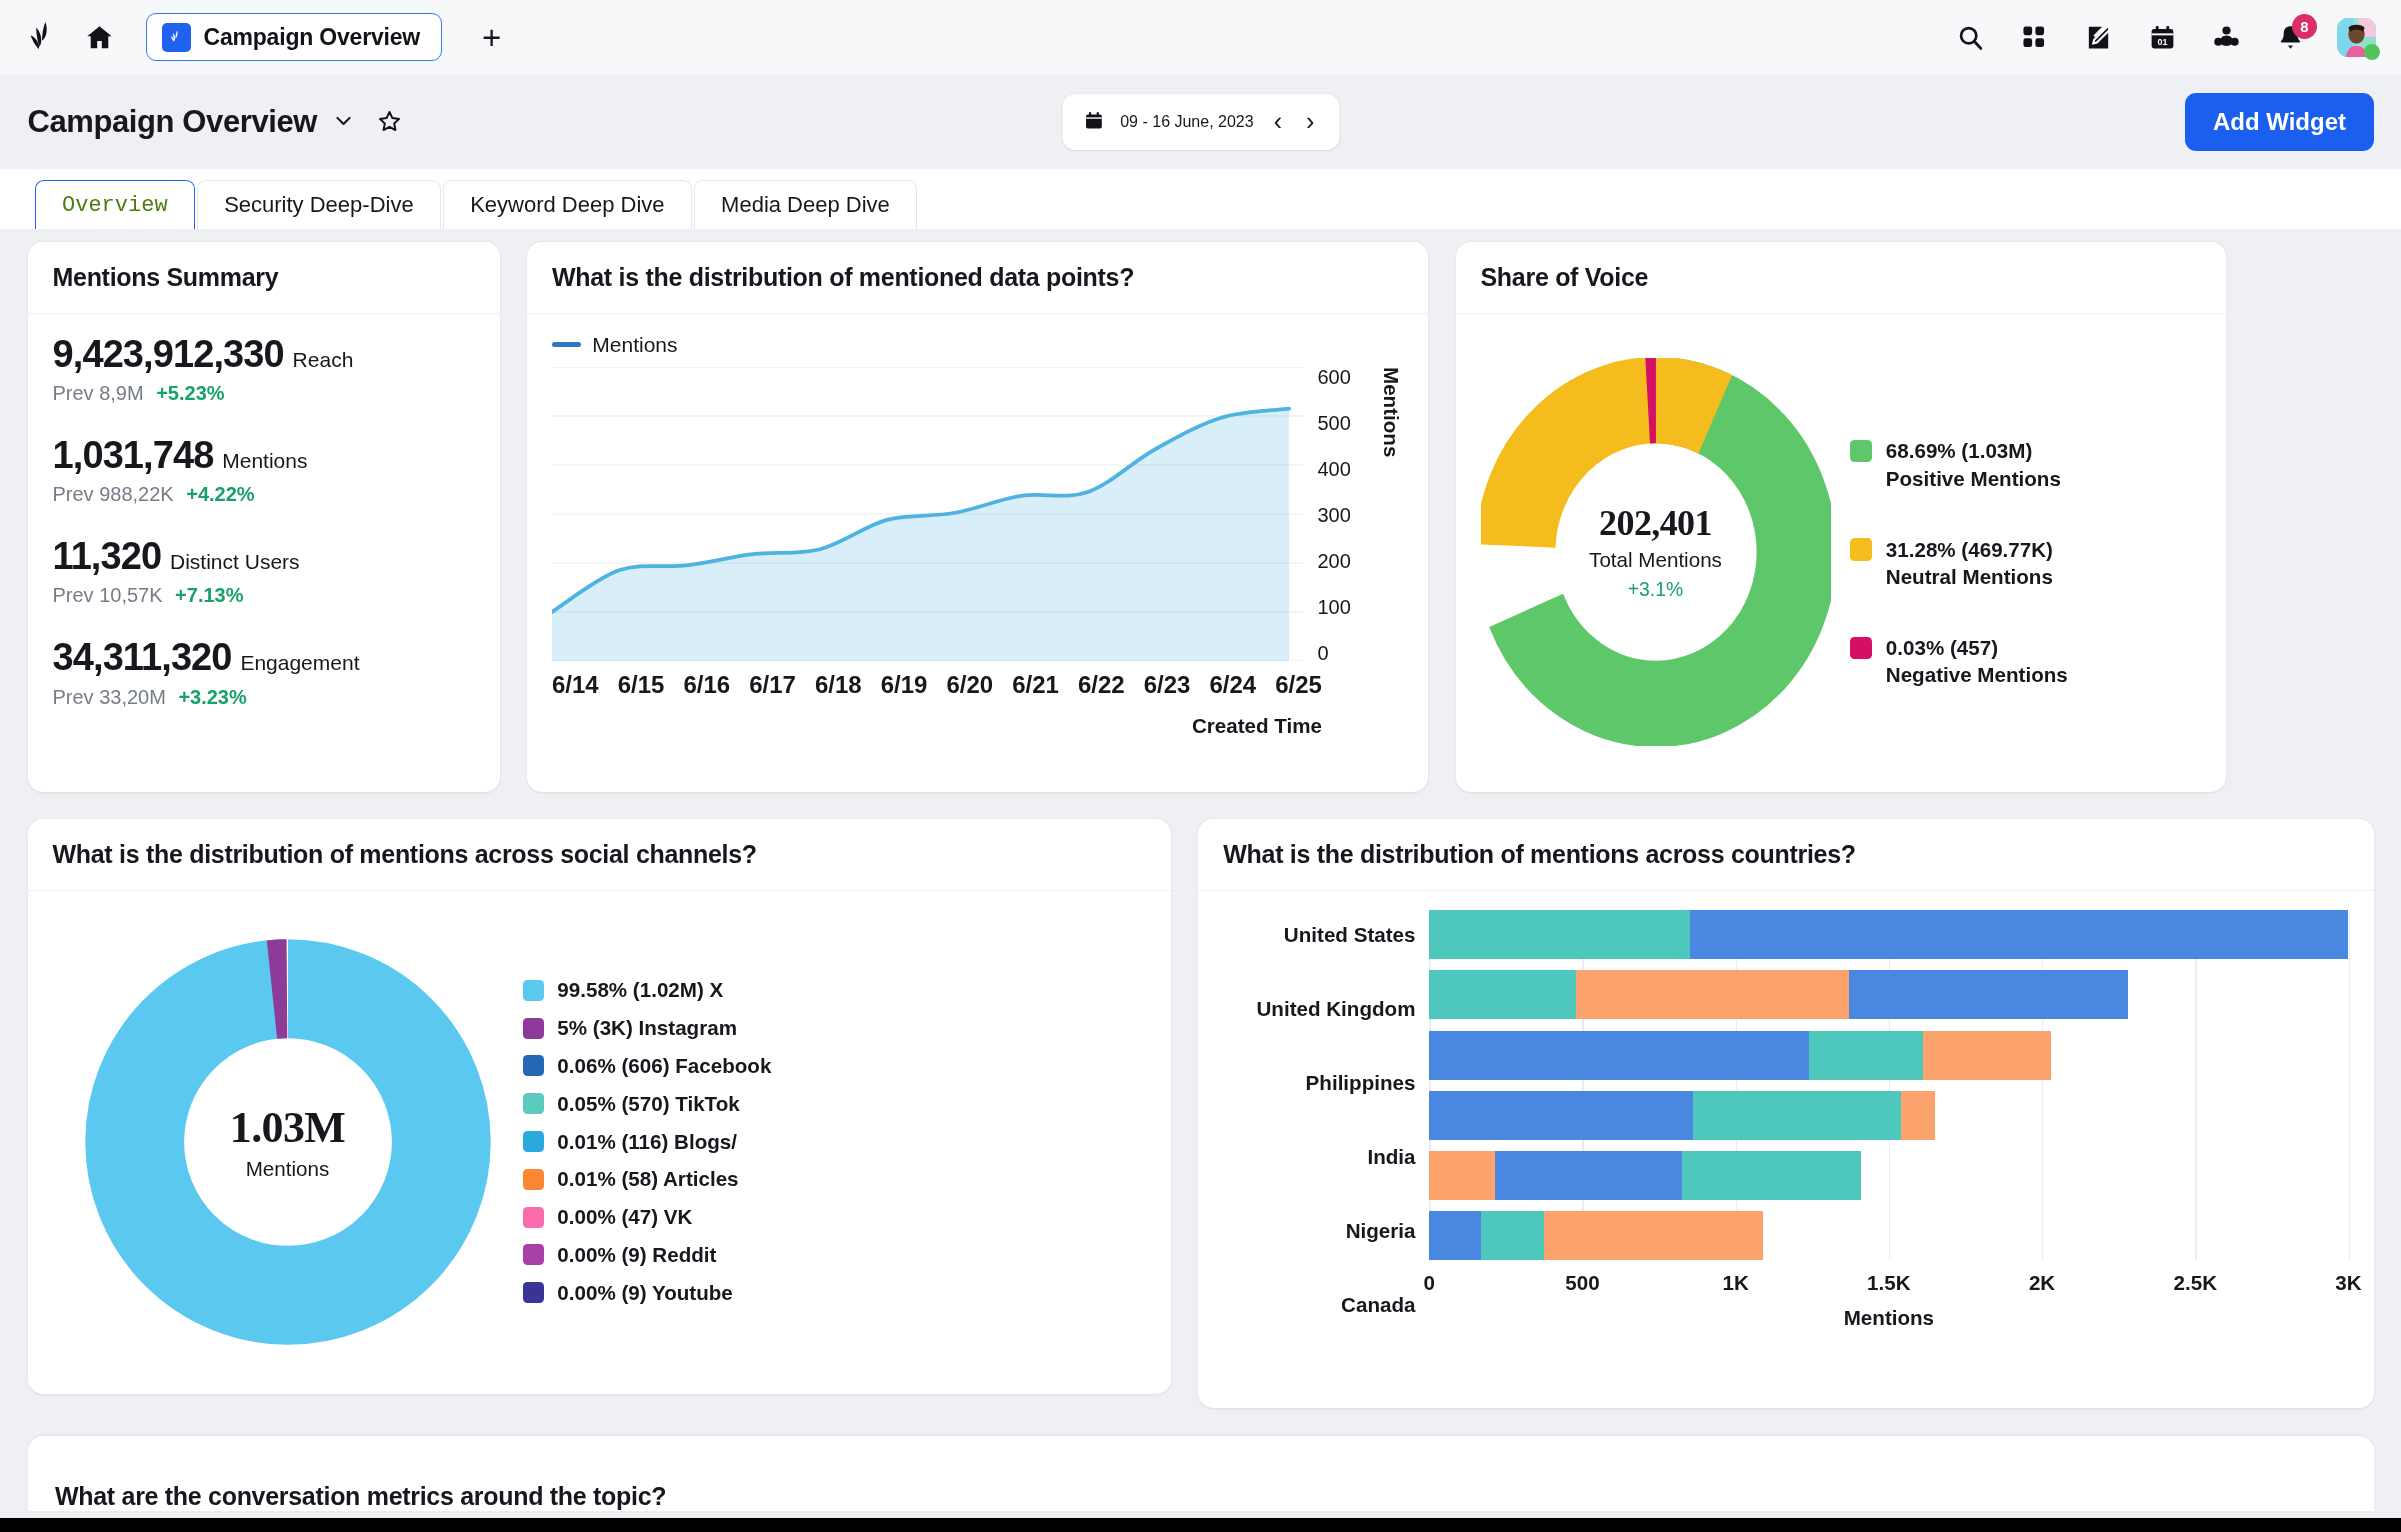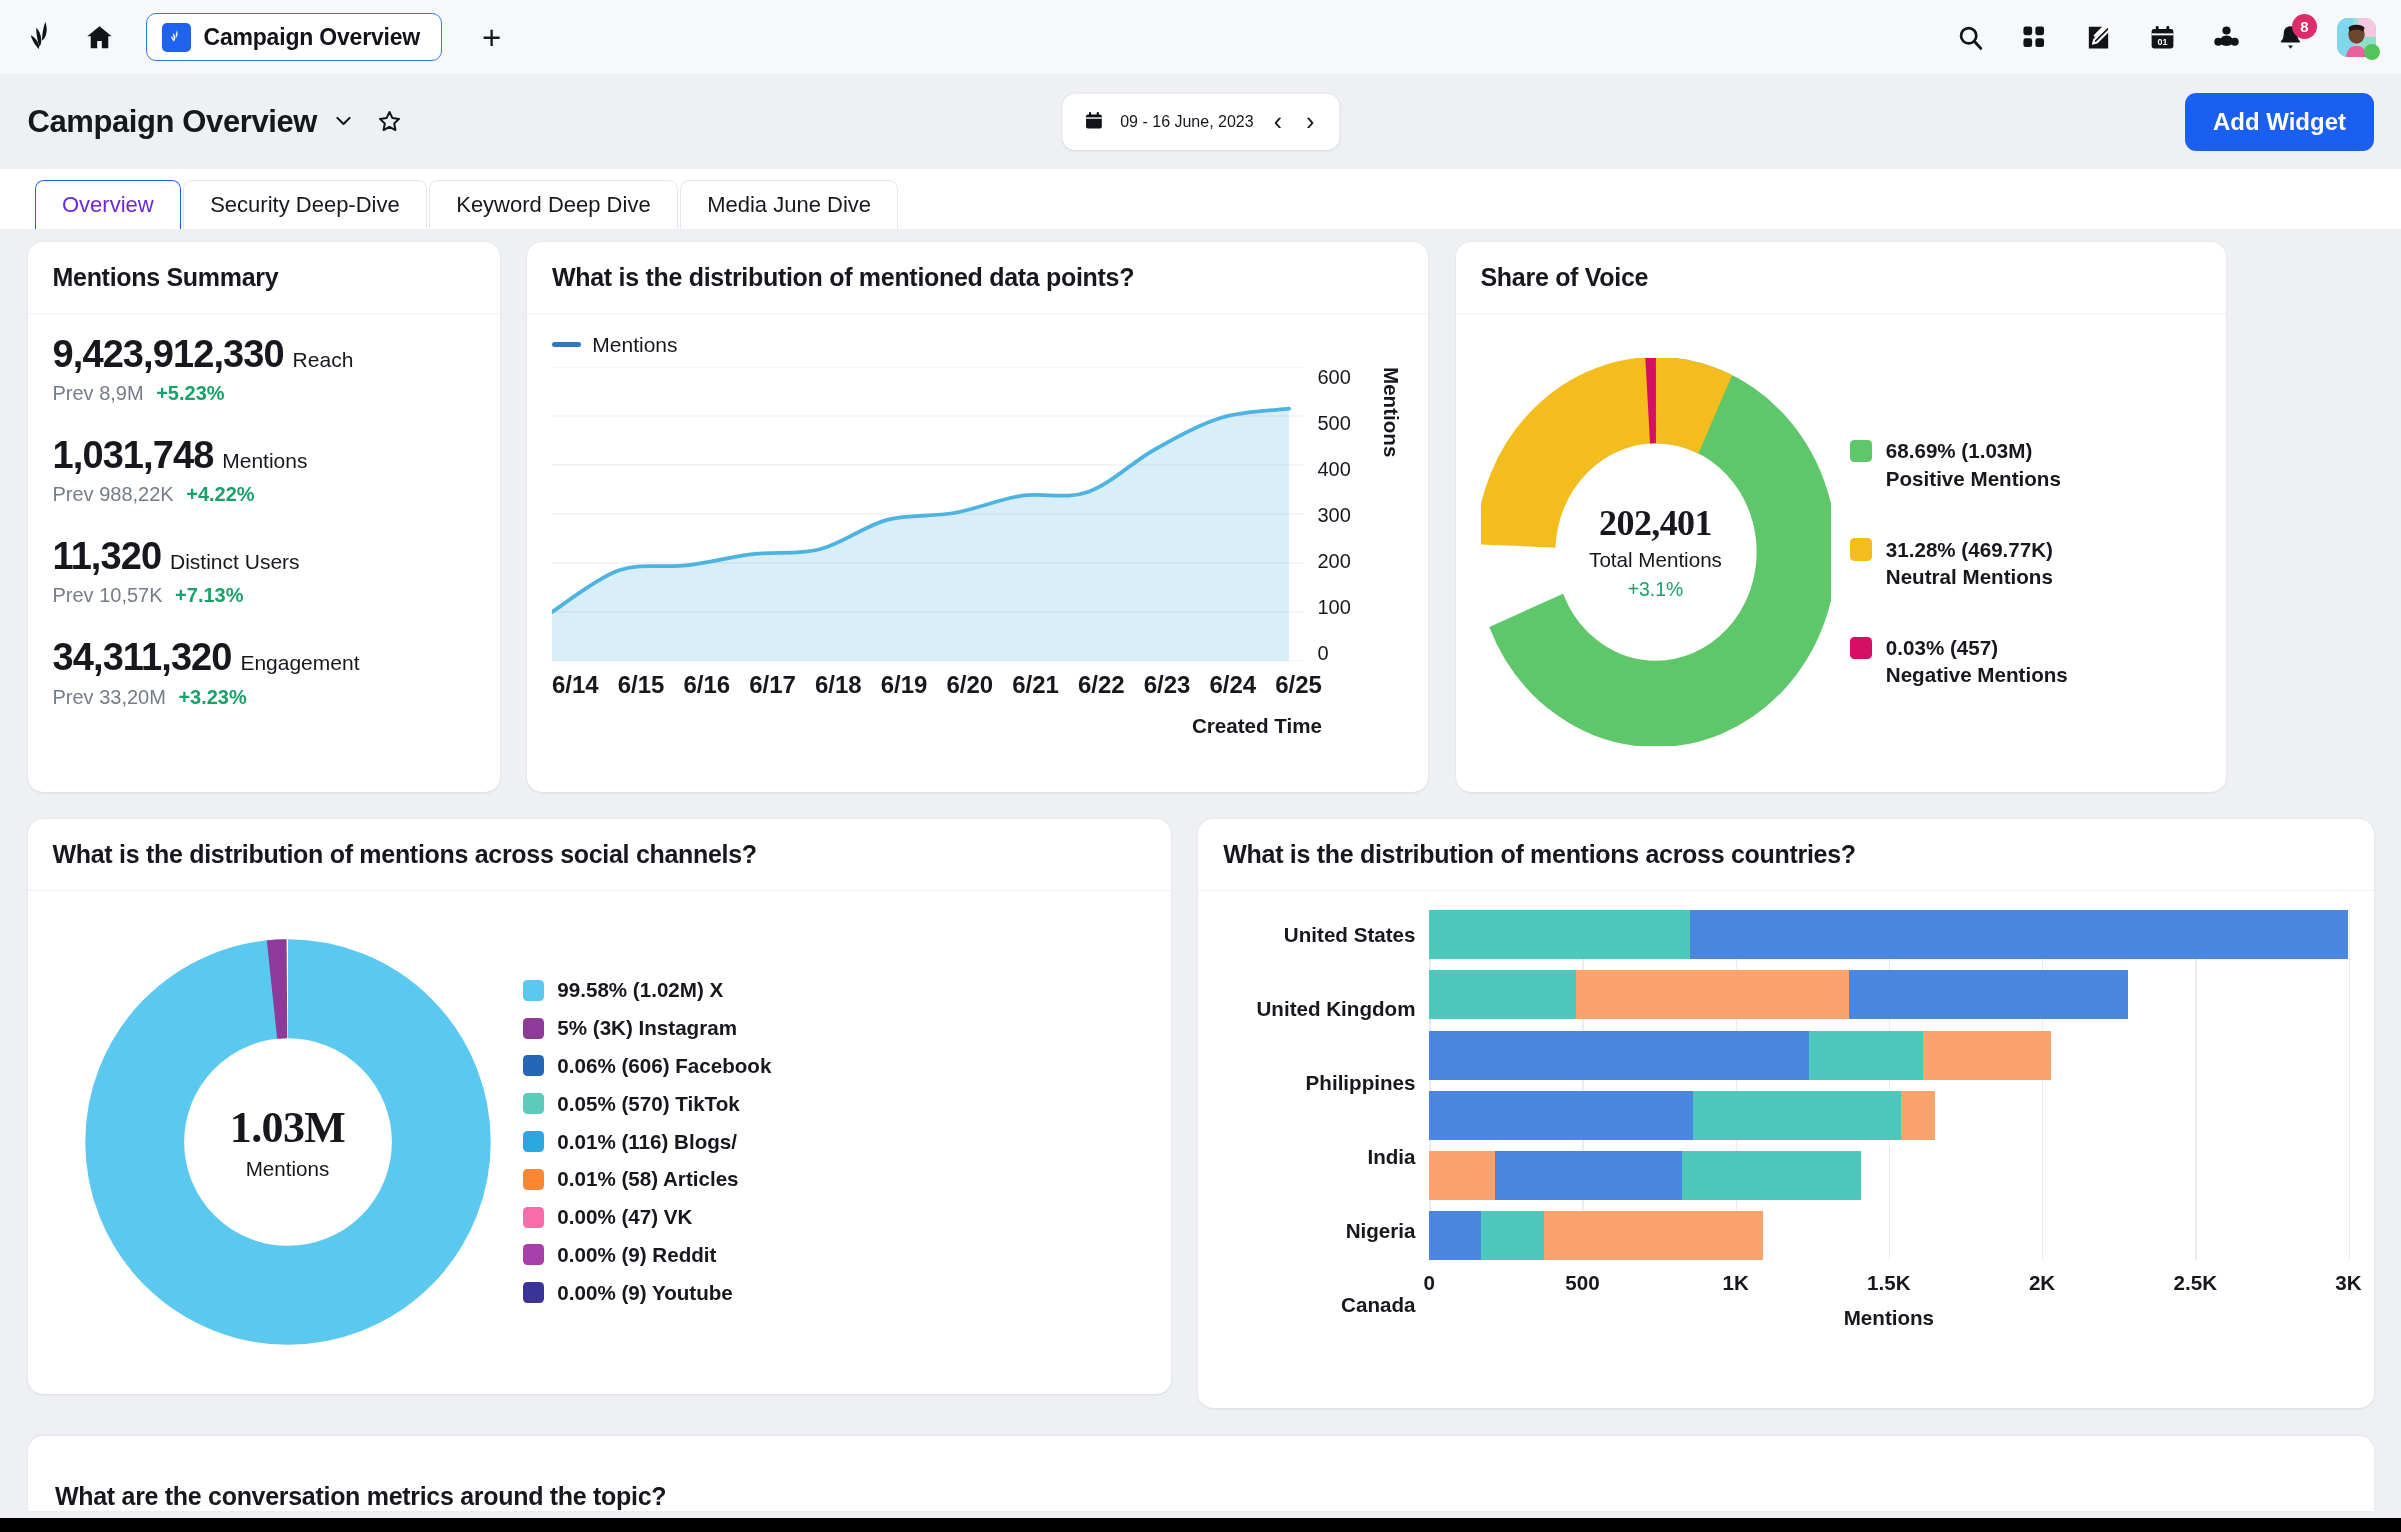--- a/index.html
+++ b/index.html
@@ -76,21 +76,21 @@
 
   
   .tabstrip { display: flex; gap: 0; padding: 0 35px; background:#ffffff; height: 60px; align-items: flex-end; }
   .tabstrip-inner { display:flex; gap:0; }
   .ftab {
     height: 49px; padding: 0 26px; display: flex; align-items: center; justify-content: center;
     font-size: 22px; color: #16181d; background: #fff;
     border: 1.3px solid #e4e7ec; border-bottom: none;
     border-radius: 8.8px 8.8px 0 0; cursor: pointer; margin-right: 2.5px;
   }
-  .ftab.active { color: #6d28d9; border-color: #1a5ff0; border-width: 1.9px; font-weight: 500; }
+  .ftab.active { color: #4d7c0f; border-color: #1a5ff0; border-width: 1.9px; font-weight: 500; font-family: Liberation Mono, monospace; }
 
   
   .content { padding: 12.5px 27.5px 0 27.5px; }
   .row { display: flex; gap: 27.5px; margin-bottom: 27.5px; }
 
   .card {
     background: #ffffff; border-radius: 15px; box-shadow: 0 0.6px 2.5px rgba(15,25,45,.09);
     display: flex; flex-direction: column; overflow: hidden;
   }
   .card-head { padding: 21px 25px; border-bottom: 1.3px solid #eef0f3; }
@@ -277,21 +277,21 @@
   </div>
 
   <button class="add-widget">Add Widget</button>
 </div>
 
 <div class="tabstrip">
   <div class="tabstrip-inner">
     <div class="ftab active">Overview</div>
     <div class="ftab">Security Deep-Dive</div>
     <div class="ftab">Keyword  Deep Dive</div>
-    <div class="ftab">Media June Dive</div>
+    <div class="ftab">Media Deep Dive</div>
   </div>
 </div>
 
 <div class="content">
 
   <div class="row">
 
     <div class="card" style="width:472px;height:550px;">
       <div class="card-head">
         <div class="card-title">Mentions Summary</div>

